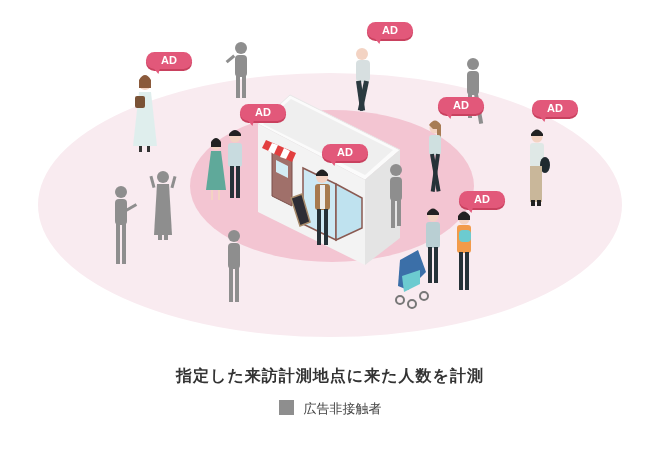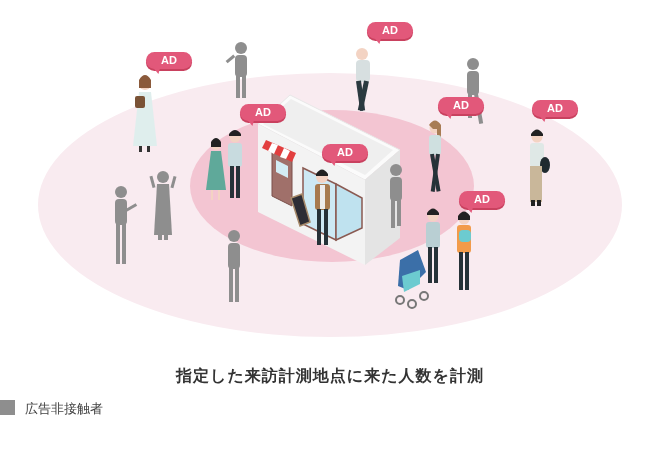--- a/index.html
+++ b/index.html
@@ -3,21 +3,21 @@
 <meta charset="utf-8">
 <style>
   html, body { margin:0; padding:0; background:#ffffff; }
   body { width:660px; height:460px; position:relative; overflow:hidden; font-family:"DejaVu Sans", sans-serif; }
   #scene { position:absolute; left:0; top:0; width:660px; height:350px; }
   .ad-bubble { position:absolute; width:67px; height:20px; }
   .ad-bubble .pill { position:absolute; left:0; top:0; width:46px; height:17px; background:#e2587a; border-radius:9px; box-shadow:0 2px 0 #c9415f; }
   .ad-bubble .tail { position:absolute; left:7px; top:14px; width:0; height:0; border-left:4px solid transparent; border-right:5px solid transparent; border-top:8px solid #e2587a; transform:skewX(20deg); }
   .ad-bubble .txt { position:absolute; left:0; top:1px; width:46px; text-align:center; color:#fff; font-family:"Liberation Sans", sans-serif; font-weight:bold; font-size:11px; line-height:15px; }
   #title { position:absolute; left:0; top:366px; width:660px; text-align:center; font-family:"DejaVu Sans", sans-serif; font-weight:bold; font-size:16px; color:#333333; letter-spacing:1px; }
-  #legend { position:absolute; left:0; top:400px; width:660px; font-size:13px; color:#444444; }
+  #legend { position:absolute; left:0; top:400px; width:660px; text-align:center; font-size:13px; color:#444444; }
   #legend .swatch { display:inline-block; width:15px; height:15px; background:#8e8e8e; vertical-align:-2px; margin-right:10px; }
 </style>
 </head>
 <body>
 
 <div id="scene">
   <svg width="660" height="350" viewBox="0 0 660 350" xmlns="http://www.w3.org/2000/svg">
 
     <ellipse cx="330" cy="205" rx="292" ry="132" fill="#f9ebf0"></ellipse>
 

